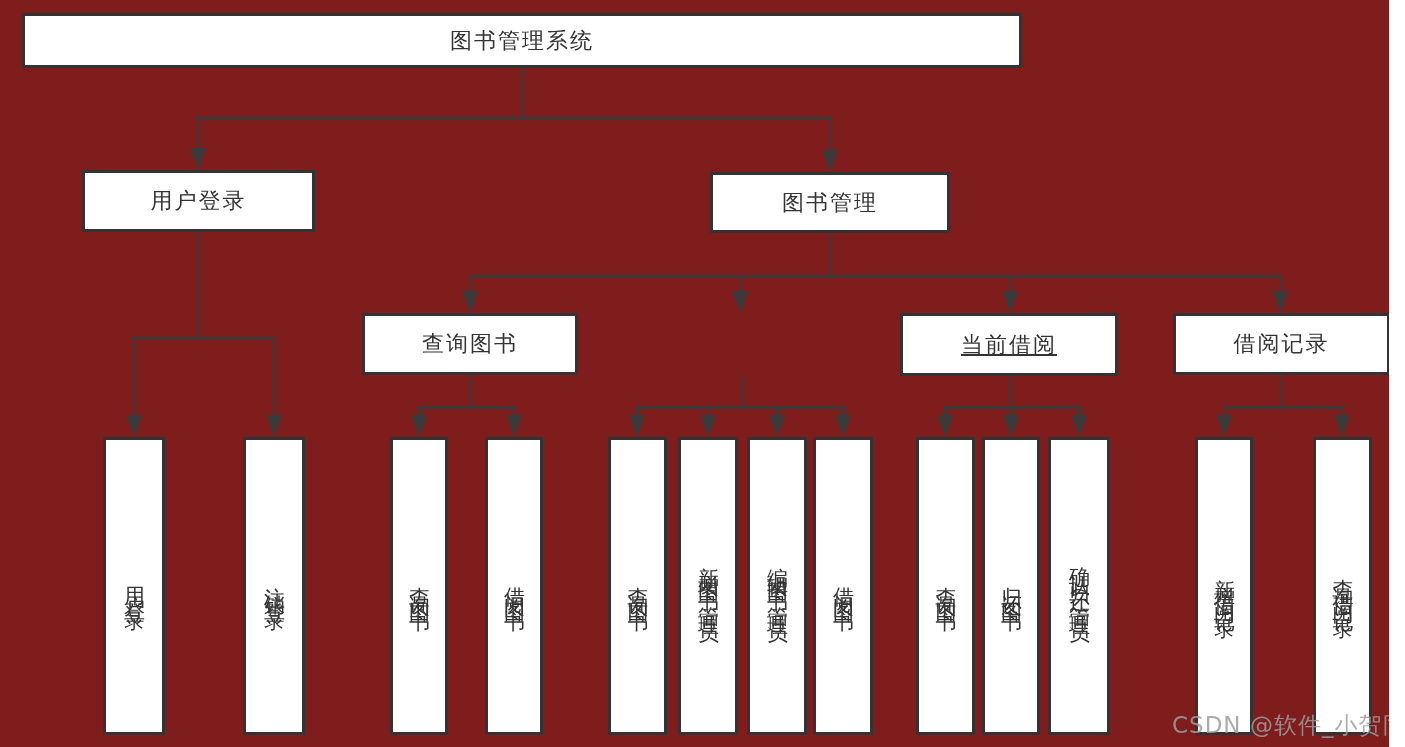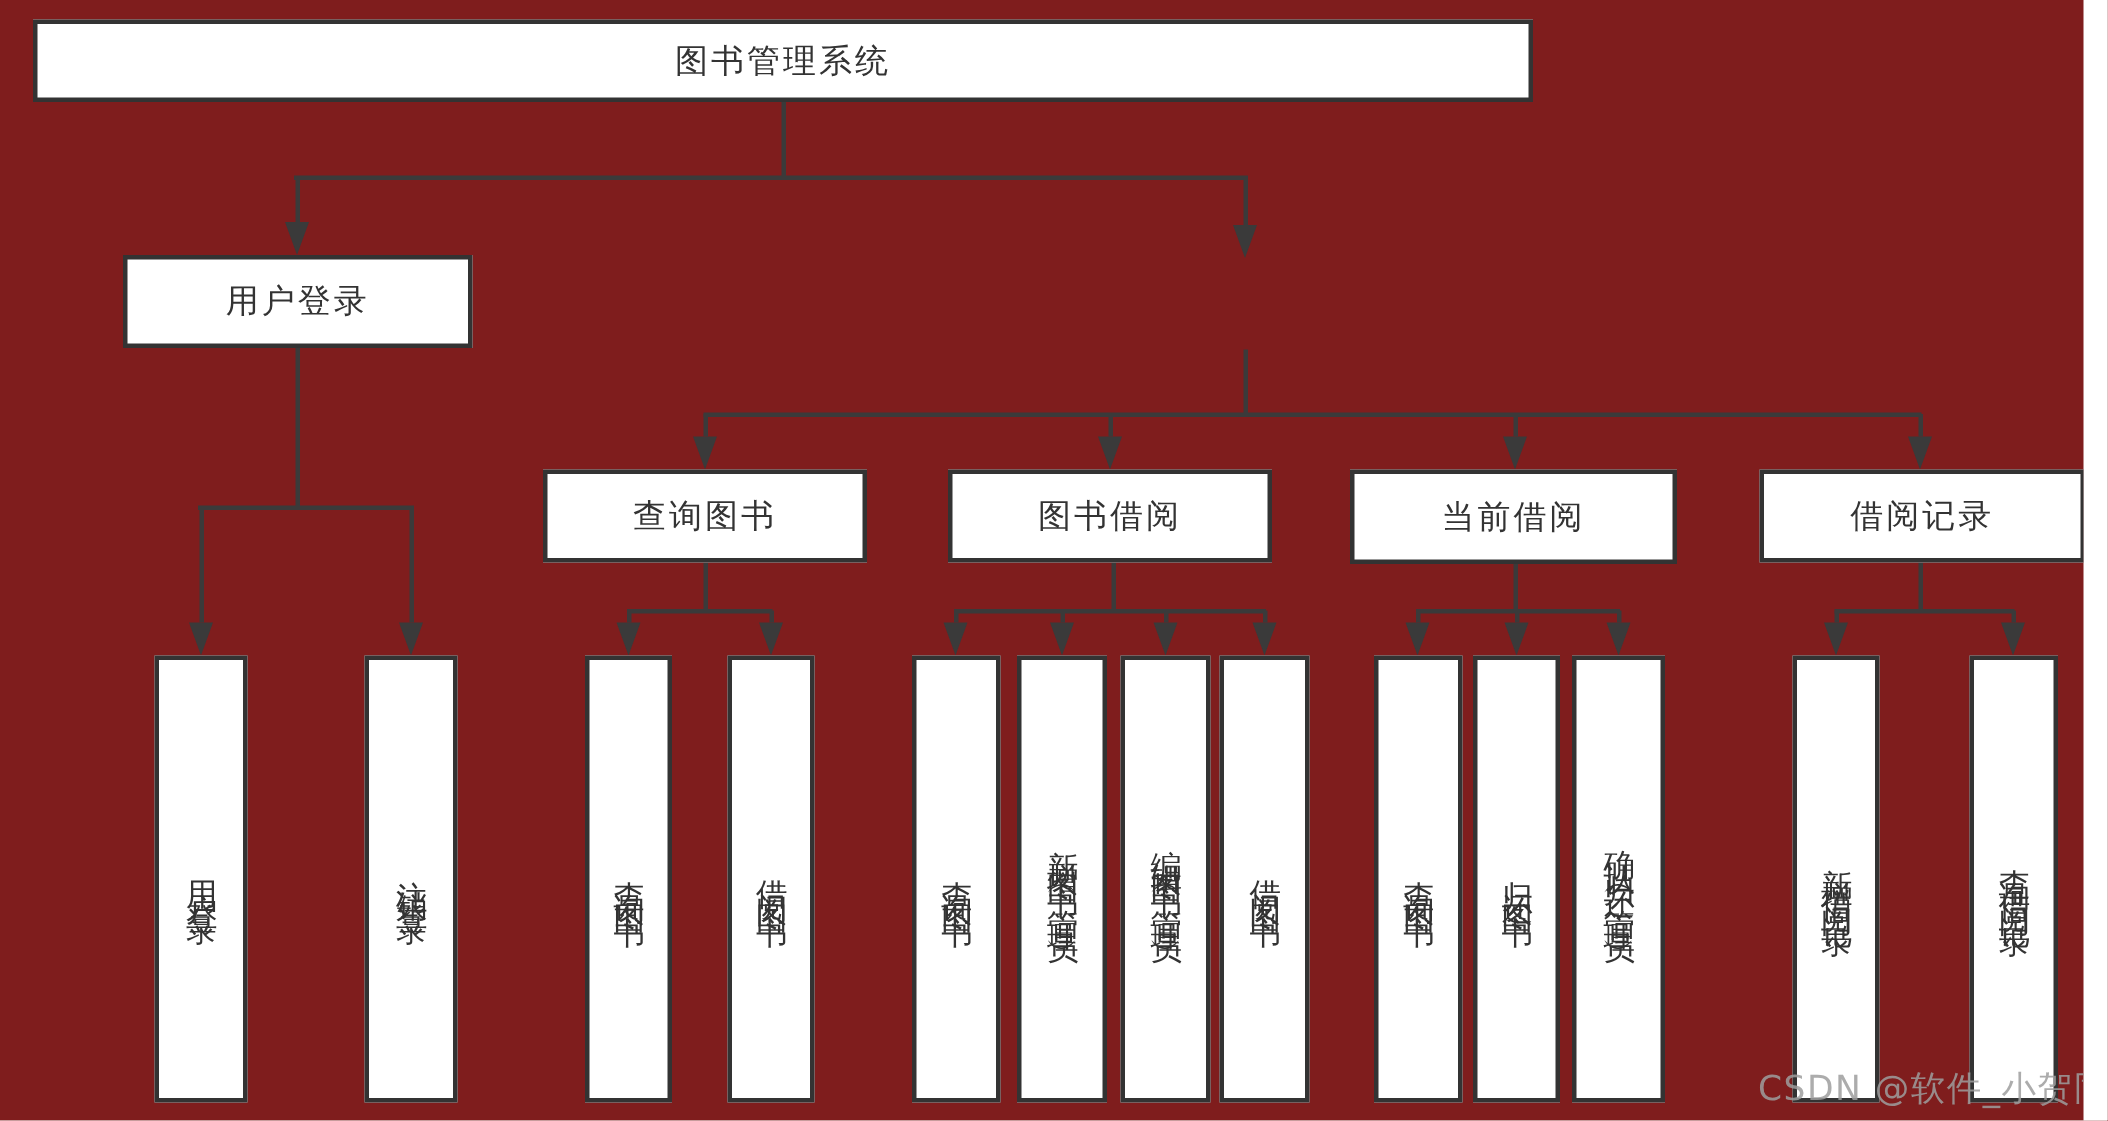--- a/index.html
+++ b/index.html
@@ -31,24 +31,24 @@
   }
 </style>
 </head>
 <body>
 
 <div id="stage">
 
   <div class="node h-node" style="left:22px; top:13px; width:1000px; height:55px;">图书管理系统</div>
 
   <div class="node h-node" style="left:82px; top:170px; width:233px; height:62px;">用户登录</div>
+  <div class="node h-node" style="left:710px; top:172px; width:240px; height:61px;">图书管理</div>
 
   <div class="node h-node" style="left:362px; top:313px; width:216px; height:62px;">查询图书</div>
-  <div class="node h-node" style="left:632px; top:313px; width:216px; height:62px;">图书借阅</div>
-  <div class="node h-node" style="left:900px; top:313px; width:218px; height:63px;">当前借阅</div>
+  <div class="node h-node" style="left:900px; top:313px; width:218px; height:63px;text-decoration:underline;">当前借阅</div>
   <div class="node h-node" style="left:1173px; top:313px; width:217px; height:62px;">借阅记录</div>
 
   <div class="node v-node" style="left:103px; top:437px; width:62px; height:298px;">用户登录</div>
   <div class="node v-node" style="left:243px; top:437px; width:62px; height:298px;">注销登录</div>
 
   <div class="node v-node" style="left:390px; top:437px; width:58px; height:298px;">查询图书</div>
   <div class="node v-node" style="left:485px; top:437px; width:58px; height:298px;">借阅图书</div>
 
   <div class="node v-node" style="left:608px; top:437px; width:59px; height:298px;">查询图书</div>
   <div class="node v-node" style="left:678px; top:437px; width:60px; height:298px;">新增图书（管理员）</div>

